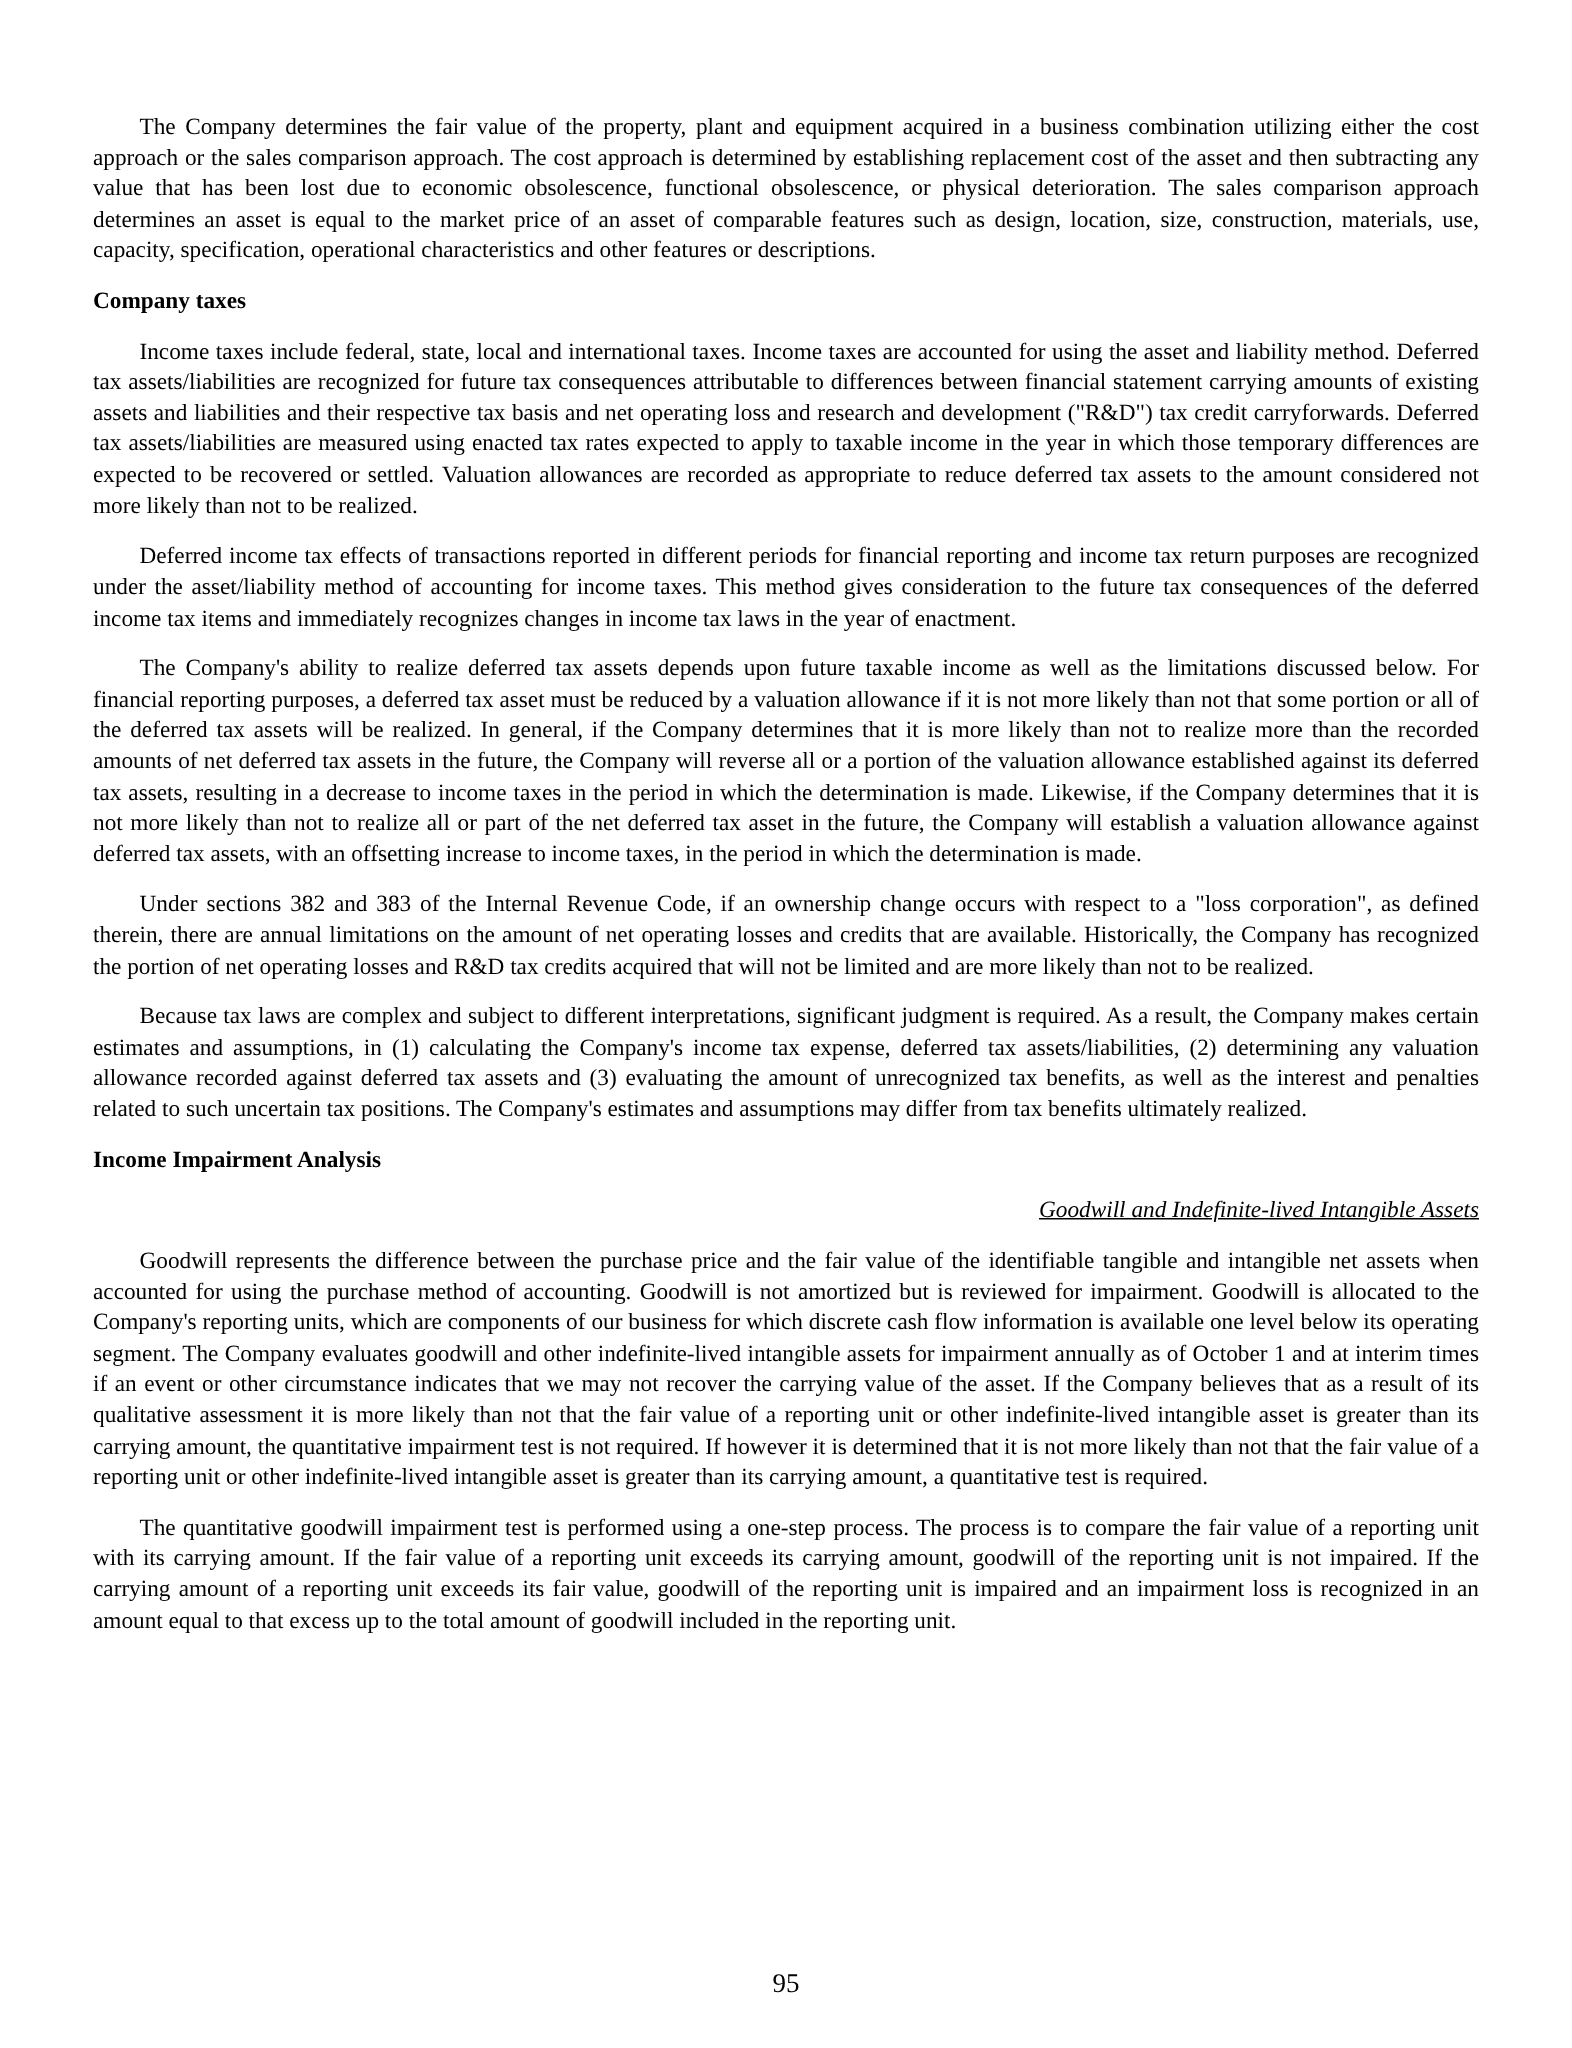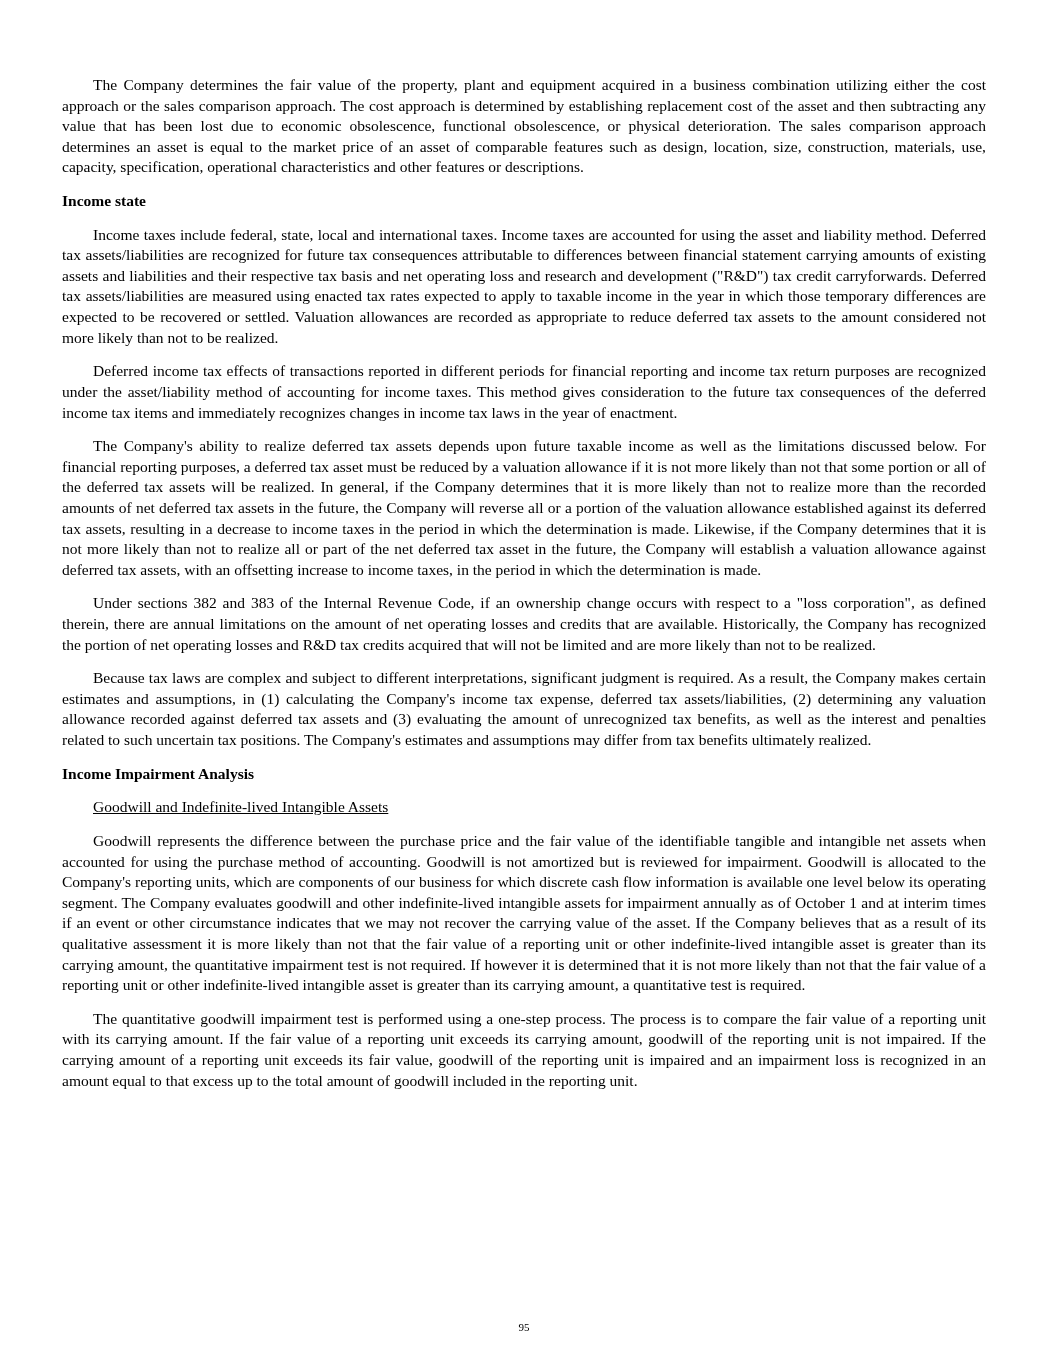--- a/index.html
+++ b/index.html
@@ -25,41 +25,42 @@
     text-indent: 31px;
     text-align: justify;
   }
   .section-heading {
     font-weight: bold;
     font-size: 15.5px;
     margin: 4px 0 13px 0;
     text-align: left;
   }
   .sub-heading {
+    font-style: italic;
     text-decoration: underline;
     margin: 4px 0 13px 31px;
-    text-align: left;
+    text-align: right;
   }
   .page-number {
     position: absolute;
     bottom: 30px;
     left: 0;
     right: 0;
     text-align: center;
-    font-size: 11px;
+    font-size: 18px;
   }
 </style>
 </head>
 <body>
 
 <div class="page">
 
   <p class="para">The Company determines the fair value of the property, plant and equipment acquired in a business combination utilizing either the cost approach or the sales comparison approach. The cost approach is determined by establishing replacement cost of the asset and then subtracting any value that has been lost due to economic obsolescence, functional obsolescence, or physical deterioration. The sales comparison approach determines an asset is equal to the market price of an asset of comparable features such as design, location, size, construction, materials, use, capacity, specification, operational characteristics and other features or descriptions.</p>
 
-  <div class="section-heading">Income state</div>
+  <div class="section-heading">Company taxes</div>
 
   <p class="para">Income taxes include federal, state, local and international taxes. Income taxes are accounted for using the asset and liability method. Deferred tax assets/liabilities are recognized for future tax consequences attributable to differences between financial statement carrying amounts of existing assets and liabilities and their respective tax basis and net operating loss and research and development ("R&amp;D") tax credit carryforwards. Deferred tax assets/liabilities are measured using enacted tax rates expected to apply to taxable income in the year in which those temporary differences are expected to be recovered or settled. Valuation allowances are recorded as appropriate to reduce deferred tax assets to the amount considered not more likely than not to be realized.</p>
 
   <p class="para">Deferred income tax effects of transactions reported in different periods for financial reporting and income tax return purposes are recognized under the asset/liability method of accounting for income taxes. This method gives consideration to the future tax consequences of the deferred income tax items and immediately recognizes changes in income tax laws in the year of enactment.</p>
 
   <p class="para">The Company's ability to realize deferred tax assets depends upon future taxable income as well as the limitations discussed below. For financial reporting purposes, a deferred tax asset must be reduced by a valuation allowance if it is not more likely than not that some portion or all of the deferred tax assets will be realized. In general, if the Company determines that it is more likely than not to realize more than the recorded amounts of net deferred tax assets in the future, the Company will reverse all or a portion of the valuation allowance established against its deferred tax assets, resulting in a decrease to income taxes in the period in which the determination is made. Likewise, if the Company determines that it is not more likely than not to realize all or part of the net deferred tax asset in the future, the Company will establish a valuation allowance against deferred tax assets, with an offsetting increase to income taxes, in the period in which the determination is made.</p>
 
   <p class="para">Under sections 382 and 383 of the Internal Revenue Code, if an ownership change occurs with respect to a "loss corporation", as defined therein, there are annual limitations on the amount of net operating losses and credits that are available. Historically, the Company has recognized the portion of net operating losses and R&amp;D tax credits acquired that will not be limited and are more likely than not to be realized.</p>
 
   <p class="para">Because tax laws are complex and subject to different interpretations, significant judgment is required. As a result, the Company makes certain estimates and assumptions, in (1) calculating the Company's income tax expense, deferred tax assets/liabilities, (2) determining any valuation allowance recorded against deferred tax assets and (3) evaluating the amount of unrecognized tax benefits, as well as the interest and penalties related to such uncertain tax positions. The Company's estimates and assumptions may differ from tax benefits ultimately realized.</p>

